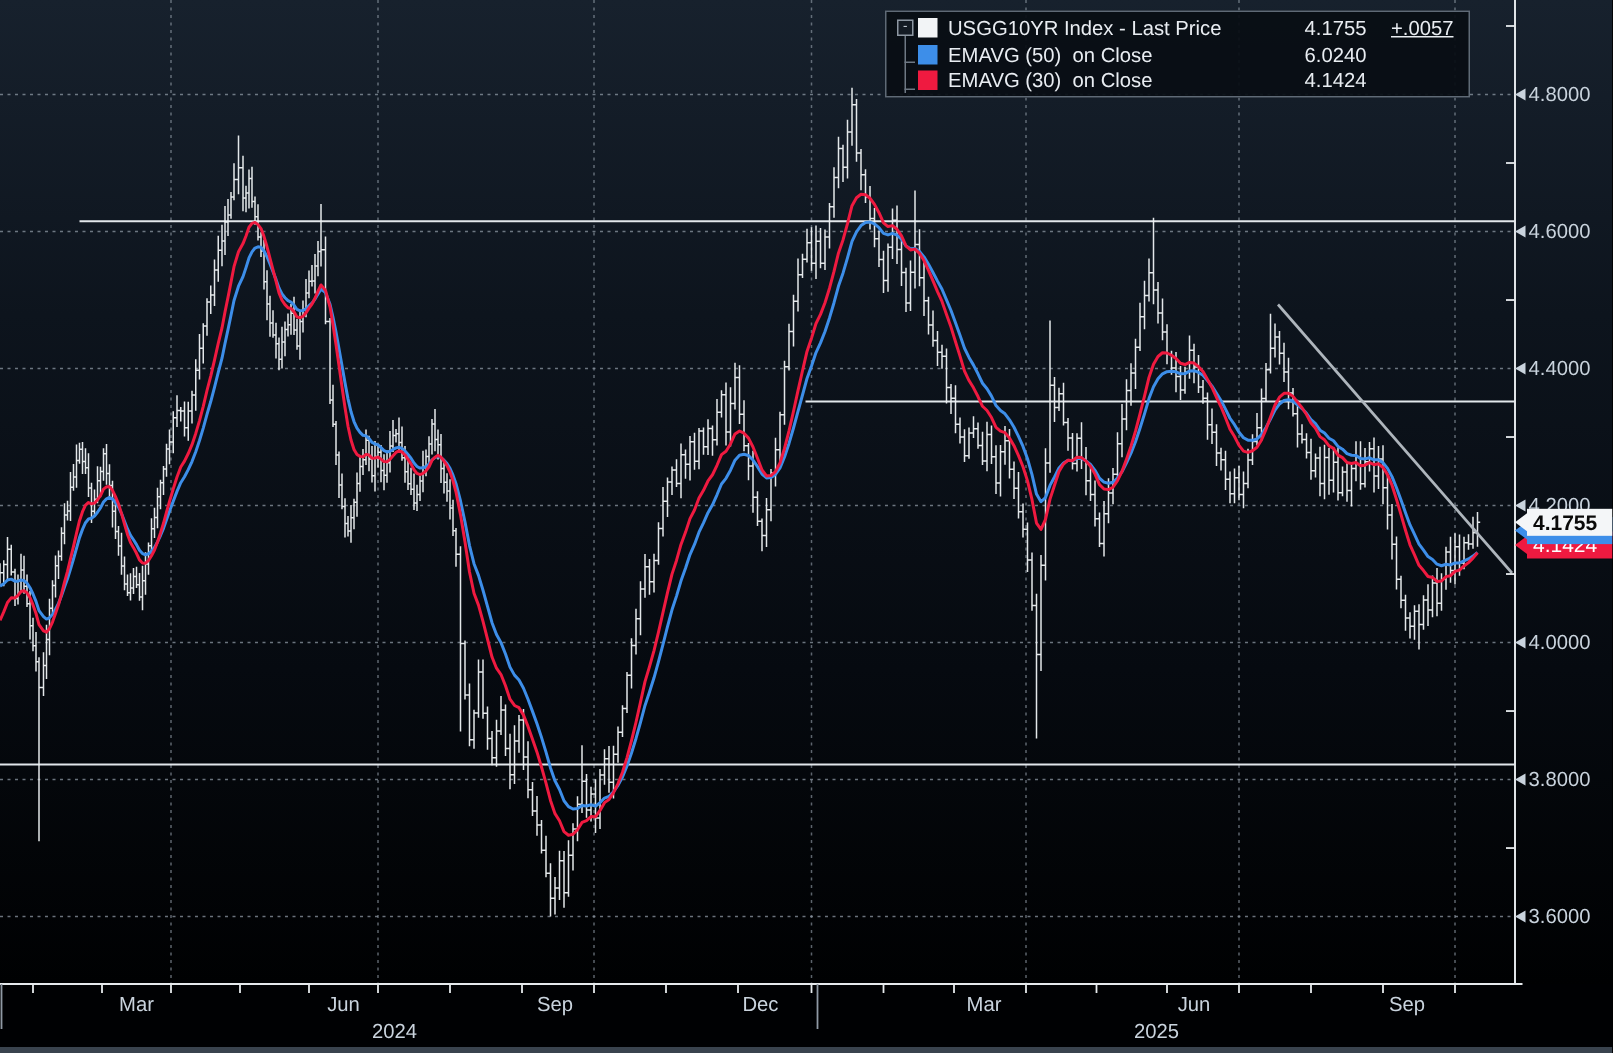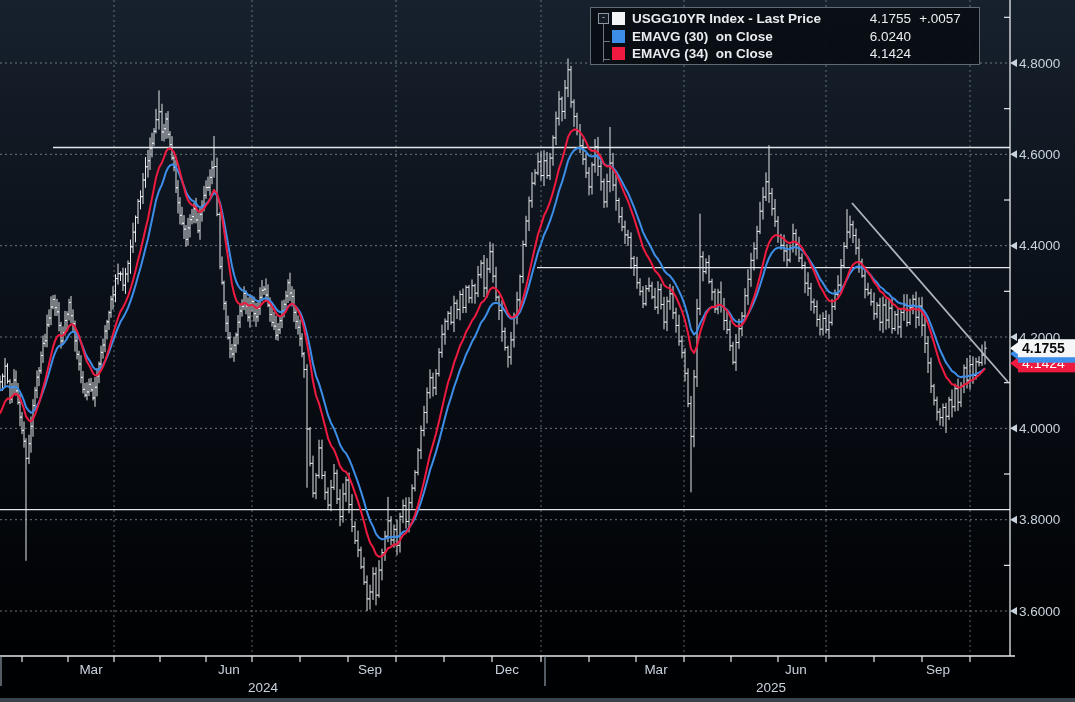--- a/index.html
+++ b/index.html
@@ -8,23 +8,23 @@
   #chart{position:absolute;left:0;top:0;width:1075px;height:702px;display:block;}
   
   #legend{position:absolute;left:590px;top:7px;width:390px;height:58px;box-sizing:border-box;
           background:rgba(9,14,20,0.94);border:1px solid #5f6a76;color:#e9edf2;
           font-size:13.5px;line-height:17.5px;padding:2px 10px 2px 4px;z-index:5;}
   .lrow{display:flex;align-items:center;height:17.5px;position:relative;}
   .tree-col{width:17px;display:flex;align-items:center;justify-content:center;flex:none;}
   .toggle{width:9px;height:9px;border:1px solid #8d97a2;color:#c7d0d9;font-size:9px;line-height:7px;
           text-align:center;background:#141b24;cursor:default;}
   .swatch{width:13px;height:13px;flex:none;margin-right:7px;}
-  .lbl{flex:1;white-space:pre;overflow:hidden;font-weight:bold;}
+  .lbl{flex:1;white-space:pre;overflow:hidden;}
   .val{width:70px;text-align:right;flex:none;white-space:pre;}
-  .chg{width:58px;text-align:center;flex:none;white-space:pre;}
+  .chg{width:58px;text-align:right;flex:none;white-space:pre;text-decoration:underline;}
   .tree-v{position:absolute;left:12px;top:16px;width:1px;height:38px;background:#6e7884;}
   .tree-h{position:absolute;left:12px;width:7px;height:1px;background:#6e7884;}
   .tree-h.r2{top:33px;} .tree-h.r3{top:51px;}
 </style>
 </head>
 <body>
 
 <div id="app">
   <svg id="chart" xmlns="http://www.w3.org/2000/svg" viewBox="0 0 1075 702">
       <defs>
@@ -163,26 +163,26 @@
         </span>
       <span class="swatch" style="background: rgb(242, 244, 246);"></span>
       <span class="lbl">USGG10YR Index - Last Price</span>
       <span class="val">4.1755</span>
       <span class="chg">+.0057</span>
     </div>
 
     <div class="lrow">
       <span class="tree-col"></span>
       <span class="swatch" style="background: rgb(61, 142, 233);"></span>
-      <span class="lbl">EMAVG (30)  on Close</span>
+      <span class="lbl">EMAVG (50)  on Close</span>
       <span class="val">6.0240</span>
       <span class="chg"></span>
     </div>
 
     <div class="lrow">
       <span class="tree-col"></span>
       <span class="swatch" style="background: rgb(239, 26, 64);"></span>
-      <span class="lbl">EMAVG (34)  on Close</span>
+      <span class="lbl">EMAVG (30)  on Close</span>
       <span class="val">4.1424</span>
       <span class="chg"></span>
     </div>
   </div>
 </div>
 
 </body></html>

